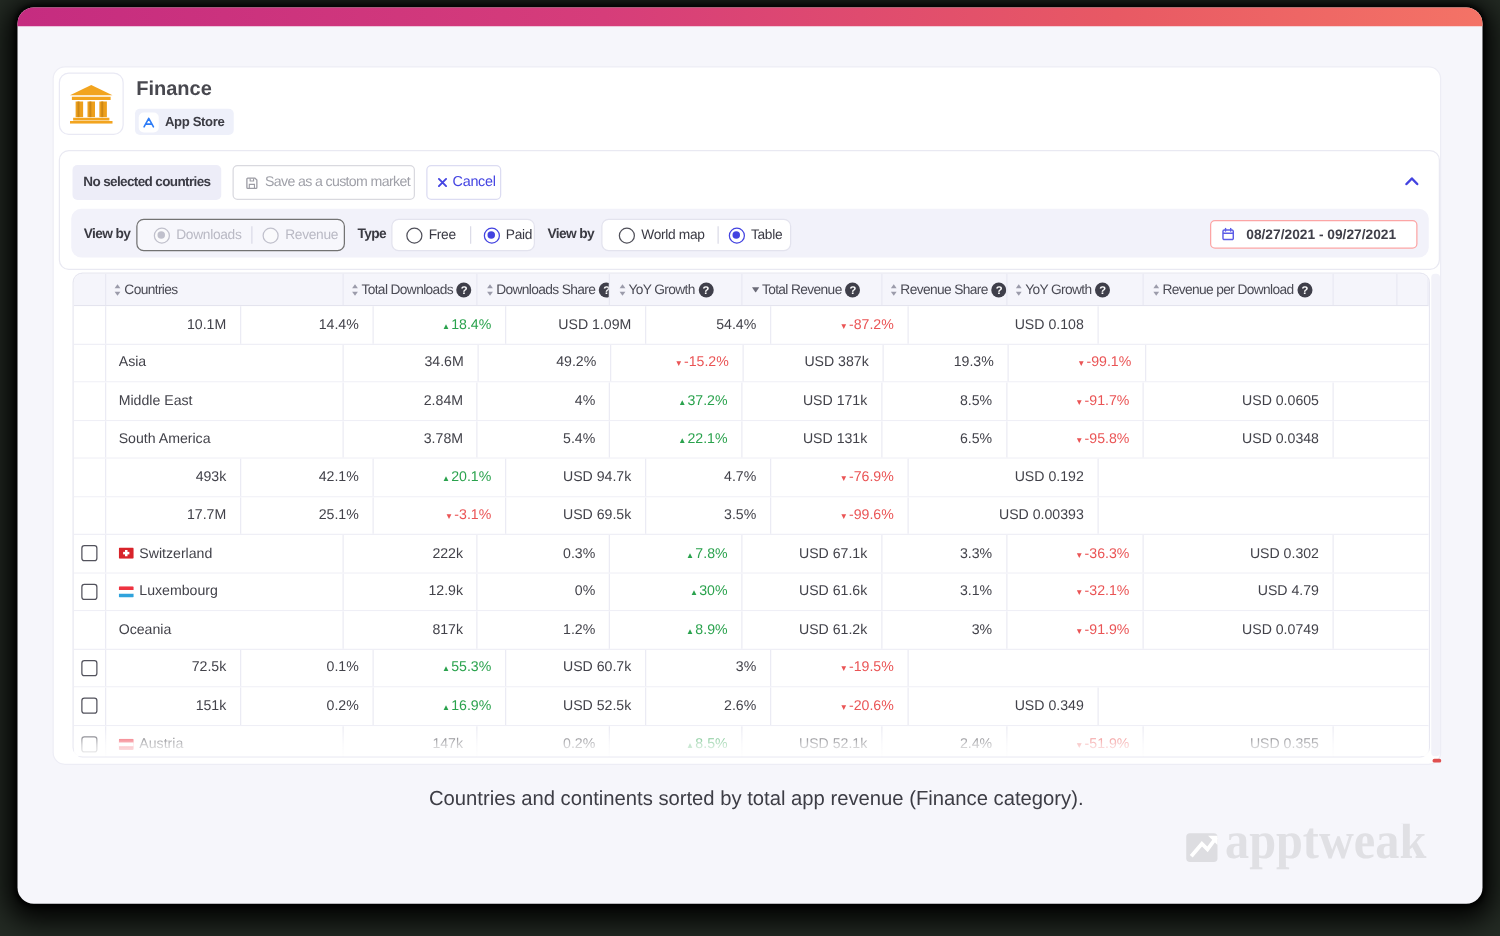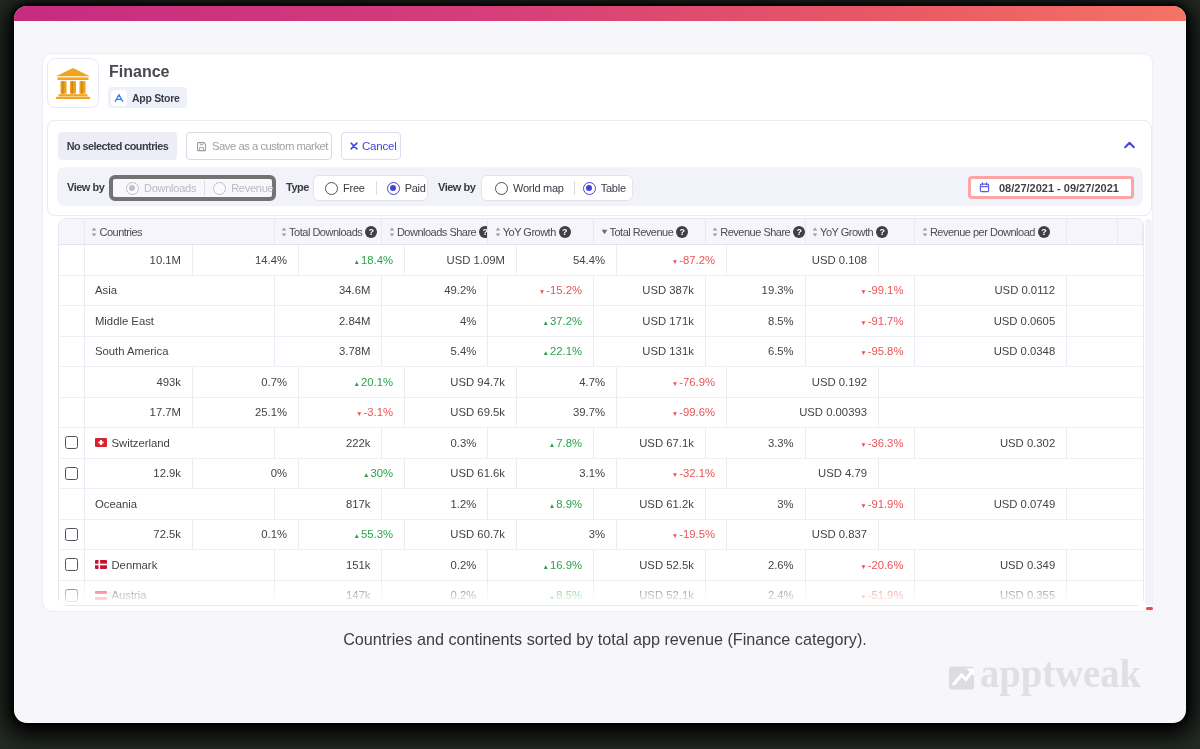--- a/index.html
+++ b/index.html
@@ -22,27 +22,27 @@
 #b3{left:341px;width:60px;background:#fff;border:1px solid #dcdcf2;color:#4444e2;font-size:11.5px;letter-spacing:-0.2px;padding-left:8px}
 #band{left:57px;top:167px;width:1086px;height:39px;background:#f2f2fa;border-radius:8px}
 .flabel{position:absolute;top:181px;font-size:11px;font-weight:700;letter-spacing:-0.5px;color:#3a3a42;white-space:nowrap}
 .fgroup{position:absolute;top:175px;height:26px;border-radius:6px;display:flex;align-items:center;font-size:11px;letter-spacing:-0.25px;white-space:nowrap}
 .fgroup .sep{width:1px;height:14px;background:#dcdce8;flex:0 0 auto}
 .radio{width:13px;height:13px;border-radius:50%;border:1.5px solid #50505a;background:#fff;margin-right:5px;flex:0 0 auto}
 .radio.on{border-color:#4343e0;position:relative}
 .radio.on::after{content:"";position:absolute;left:2px;top:2px;width:6px;height:6px;border-radius:50%;background:#4343e0}
 .radio.dis{border-color:#c0c0cc;background:#fafafc;position:relative}
 .radio.dis.on::after{content:"";position:absolute;left:2px;top:2px;width:6px;height:6px;border-radius:50%;background:#c0c0cc}
-#g1{left:109px;width:167px;background:#f7f7fc;border:4px solid #737373;color:#b9b9c4;padding-left:13px}
+#g1{left:109px;width:167px;background:#f7f7fc;border:1px solid #737373;color:#b9b9c4;padding-left:13px}
 #g1 .sep{margin-left:8px;margin-right:8px}
 #g2{left:313px;width:115px;background:#fff;border:1px solid #e3e3ee;color:#3a3a44;padding-left:11px}
 #g2 .sep{margin-left:11px;margin-right:10px}
 #g3{left:481px;width:152px;background:#fff;border:1px solid #e3e3ee;color:#3a3a44;padding-left:13px}
 #g3 .sep{margin-left:10px;margin-right:8px}
-#datebox{left:968px;top:176px;width:166px;height:23px;background:#fff;border:3px solid #fca5a5;border-radius:4px;display:flex;align-items:center;padding-left:8px;white-space:nowrap}
+#datebox{left:968px;top:176px;width:166px;height:23px;background:#fff;border:1px solid #fca5a5;border-radius:4px;display:flex;align-items:center;padding-left:8px;white-space:nowrap}
 #datebox .tx{font-size:11px;font-weight:700;color:#3f3f49;margin-left:9px}
 #chev{left:1124px;top:141px}
 #tbl{left:58px;top:218px;width:1086px;height:388px;background:#fff;border:1px solid #e7e7f1;border-radius:8px;overflow:hidden}
 .hrow{display:flex;height:26px;background:#f5f5fb;border-bottom:1px solid #e4e4ee}
 .hcell{display:flex;align-items:center;font-size:11px;letter-spacing:-0.5px;color:#4b4b55;padding-left:5.5px;border-right:1px solid #e9e9f3;overflow:hidden;white-space:nowrap}
 .hcell .sic{margin:0 2px 0 1px;flex:0 0 auto}
 .q{display:inline-block;width:12px;height:12px;border-radius:50%;background:#3f3f4a;color:#fff;
   font-size:9px;font-weight:700;text-align:center;line-height:12.5px;margin-left:3px;flex:0 0 auto;letter-spacing:0}
 .row{display:flex;height:30.5px;border-bottom:1px solid #efeff6;background:#fff}
 .cell{display:flex;align-items:center;border-right:1px solid #ebebf4;font-size:11.3px;color:#42424a;
@@ -203,21 +203,20 @@
 <div class="cell num" style="width:108px">34.6M</div>
 <div class="cell num" style="width:106px">49.2%</div>
 <div class="cell num" style="width:106px">
         <span class="dn"><span class="tri">▼</span>-15.2%</span>
       </div>
 <div class="cell num" style="width:112px">USD 387k</div>
 <div class="cell num" style="width:100px">19.3%</div>
 <div class="cell num" style="width:110px">
         <span class="dn"><span class="tri">▼</span>-99.1%</span>
       </div>
-<div class="cell num" style="width:152px">USD 0.0112</div>
 <div class="cell nob" style="width:76px"></div>
 </div>
 <div class="row">
 <div class="cell" style="width:26px"></div>
 <div class="cell name" style="width:190px">Middle East</div>
 <div class="cell num" style="width:108px">2.84M</div>
 <div class="cell num" style="width:106px">4%</div>
 <div class="cell num" style="width:106px">
         <span class="up"><span class="tri">▲</span>37.2%</span>
       </div>
@@ -241,41 +240,41 @@
 <div class="cell num" style="width:100px">6.5%</div>
 <div class="cell num" style="width:110px">
         <span class="dn"><span class="tri">▼</span>-95.8%</span>
       </div>
 <div class="cell num" style="width:152px">USD 0.0348</div>
 <div class="cell nob" style="width:76px"></div>
 </div>
 <div class="row">
 <div class="cell" style="width:26px"></div>
 <div class="cell num" style="width:108px">493k</div>
-<div class="cell num" style="width:106px">0.7%</div>
+<div class="cell num" style="width:106px">42.1%</div>
 <div class="cell num" style="width:106px">
         <span class="up"><span class="tri">▲</span>20.1%</span>
       </div>
 <div class="cell num" style="width:112px">USD 94.7k</div>
 <div class="cell num" style="width:100px">4.7%</div>
 <div class="cell num" style="width:110px">
         <span class="dn"><span class="tri">▼</span>-76.9%</span>
       </div>
 <div class="cell num" style="width:152px">USD 0.192</div>
 <div class="cell nob" style="width:76px"></div>
 </div>
 <div class="row">
 <div class="cell" style="width:26px"></div>
 <div class="cell num" style="width:108px">17.7M</div>
 <div class="cell num" style="width:106px">25.1%</div>
 <div class="cell num" style="width:106px">
         <span class="dn"><span class="tri">▼</span>-3.1%</span>
       </div>
 <div class="cell num" style="width:112px">USD 69.5k</div>
-<div class="cell num" style="width:100px">39.7%</div>
+<div class="cell num" style="width:100px">3.5%</div>
 <div class="cell num" style="width:110px">
         <span class="dn"><span class="tri">▼</span>-99.6%</span>
       </div>
 <div class="cell num" style="width:152px">USD 0.00393</div>
 <div class="cell nob" style="width:76px"></div>
 </div>
 <div class="row">
 <div class="cell" style="width:26px">
         <span class="cbx"></span>
       </div>
@@ -296,20 +295,27 @@
 <div class="cell num" style="width:110px">
         <span class="dn"><span class="tri">▼</span>-36.3%</span>
       </div>
 <div class="cell num" style="width:152px">USD 0.302</div>
 <div class="cell nob" style="width:76px"></div>
 </div>
 <div class="row">
 <div class="cell" style="width:26px">
         <span class="cbx"></span>
       </div>
+<div class="cell name" style="width:190px"><span class="fl">
+          <svg width="12" height="9" viewBox="0 0 12 9">
+            <rect width="12" height="9" rx="1" fill="#fff"></rect>
+            <path d="M0 1a1 1 0 011-1h10a1 1 0 011 1v2H0z" fill="#ee3340"></path>
+            <path d="M0 6h12v2a1 1 0 01-1 1H1a1 1 0 01-1-1z" fill="#30a3dc"></path>
+          </svg>
+        </span>Luxembourg</div>
 <div class="cell num" style="width:108px">12.9k</div>
 <div class="cell num" style="width:106px">0%</div>
 <div class="cell num" style="width:106px">
         <span class="up"><span class="tri">▲</span>30%</span>
       </div>
 <div class="cell num" style="width:112px">USD 61.6k</div>
 <div class="cell num" style="width:100px">3.1%</div>
 <div class="cell num" style="width:110px">
         <span class="dn"><span class="tri">▼</span>-32.1%</span>
       </div>
@@ -339,34 +345,26 @@
 <div class="cell num" style="width:108px">72.5k</div>
 <div class="cell num" style="width:106px">0.1%</div>
 <div class="cell num" style="width:106px">
         <span class="up"><span class="tri">▲</span>55.3%</span>
       </div>
 <div class="cell num" style="width:112px">USD 60.7k</div>
 <div class="cell num" style="width:100px">3%</div>
 <div class="cell num" style="width:110px">
         <span class="dn"><span class="tri">▼</span>-19.5%</span>
       </div>
-<div class="cell num" style="width:152px">USD 0.837</div>
 <div class="cell nob" style="width:76px"></div>
 </div>
 <div class="row">
 <div class="cell" style="width:26px">
         <span class="cbx"></span>
       </div>
-<div class="cell name" style="width:190px"><span class="fl">
-          <svg width="12" height="9" viewBox="0 0 12 9">
-            <rect width="12" height="9" rx="1" fill="#c8102e"></rect>
-            <rect x="3.5" width="1.6" height="9" fill="#fff"></rect>
-            <rect y="3.7" width="12" height="1.6" fill="#fff"></rect>
-          </svg>
-        </span>Denmark</div>
 <div class="cell num" style="width:108px">151k</div>
 <div class="cell num" style="width:106px">0.2%</div>
 <div class="cell num" style="width:106px">
         <span class="up"><span class="tri">▲</span>16.9%</span>
       </div>
 <div class="cell num" style="width:112px">USD 52.5k</div>
 <div class="cell num" style="width:100px">2.6%</div>
 <div class="cell num" style="width:110px">
         <span class="dn"><span class="tri">▼</span>-20.6%</span>
       </div>

